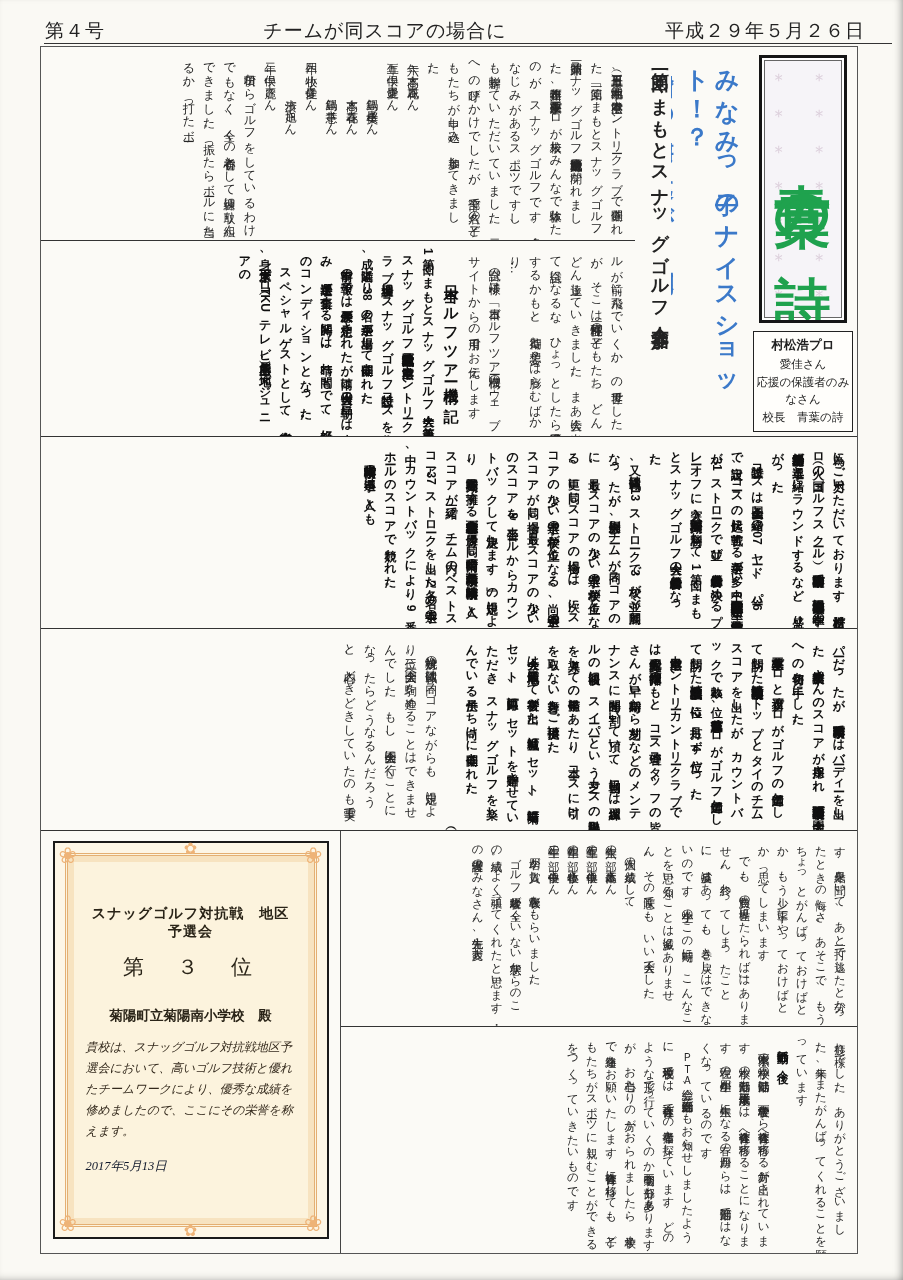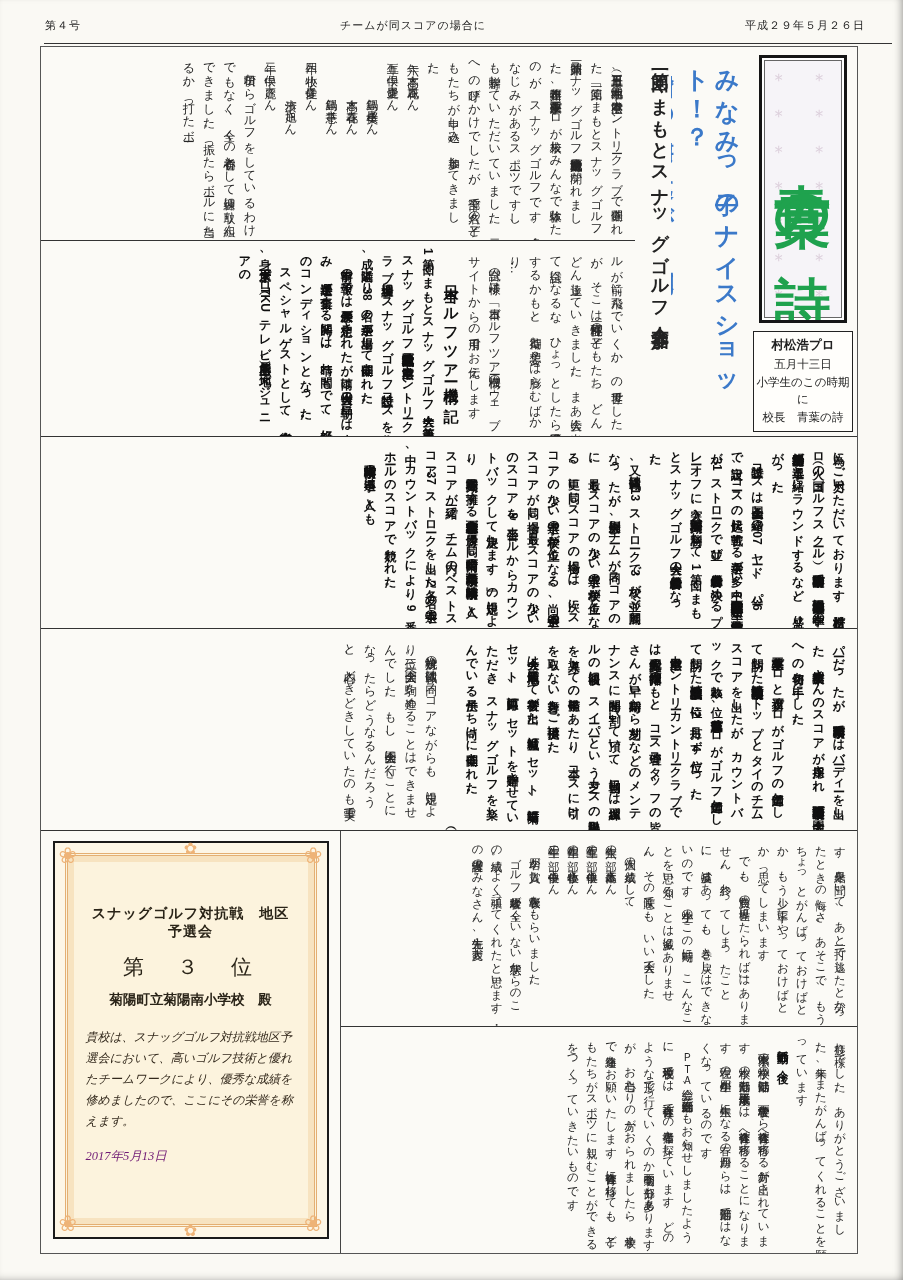--- a/index.html
+++ b/index.html
@@ -6,21 +6,21 @@
   .page{
     position:relative;width:903px;height:1280px;margin:0 auto;
     background:#faf9f4;color:#222;overflow:hidden;
     font-family:"Liberation Serif","DejaVu Serif",serif;
     box-shadow:inset -7px 0 9px -6px rgba(0,0,0,.38), inset 0 -6px 8px -6px rgba(0,0,0,.25);
   }
   
   .hdr{
     position:absolute;top:18px;left:45px;width:820px;
     display:flex;justify-content:space-between;align-items:flex-end;
-    font-size:11px;letter-spacing:1px;
+    font-size:19px;letter-spacing:1px;
   }
   .hdr-rule{position:absolute;top:43px;left:44px;width:848px;border-top:1.6px solid #333;}
   
   .frame{
     position:absolute;top:46px;left:40px;width:818px;height:1208px;
     border:1px solid #555;box-sizing:border-box;background:#fbfaf6;
     display:flex;flex-direction:column;
   }
   section{box-sizing:border-box;}
   
@@ -92,26 +92,26 @@
     text-align:center;overflow:hidden;
   }
   .orn{position:absolute;color:#eeb377;font-size:22px;line-height:1;z-index:2;}
   .orn.tl{top:2px;left:4px;} .orn.tr{top:2px;right:4px;}
   .orn.bl{bottom:2px;left:4px;} .orn.br{bottom:2px;right:4px;}
   .orn.mt{top:-2px;left:50%;transform:translateX(-50%);font-size:16px;}
   .orn.mb{bottom:-2px;left:50%;transform:translateX(-50%);font-size:16px;}
   .cert-title{font-size:26px;font-weight:800;letter-spacing:16px;margin-top:16px;color:#2a2418;}
   .cert-event{font-size:14px;font-weight:700;margin-top:29px;letter-spacing:1px;color:#2a2418;}
   .cert-rank{font-size:21px;font-weight:400;margin-top:12px;letter-spacing:6px;color:#2a2418;}
-  .cert-recipient{font-size:13.5px;font-weight:600;margin-top:10px;color:#2a2418;}
+  .cert-recipient{font-size:13.5px;font-weight:600;margin-top:26px;color:#2a2418;}
   .cert-body{
     font-size:12px;font-style:italic;text-align:left;line-height:1.75;
-    margin-top:18px;color:#33291c;
-  }
-  .cert-date{font-size:12.5px;font-style:italic;text-align:left;margin-top:16px;color:#701a75;}
+    margin-top:12px;color:#33291c;
+  }
+  .cert-date{font-size:12.5px;font-style:italic;text-align:left;margin-top:16px;color:#0f172a;}
 </style>
 </head>
 <body>
 
 <div class="page">
 
   <div class="hdr">
     <span>第４号</span>
     <span>チームが同スコアの場合に</span>
     <span>平成２９年５月２６日</span>
@@ -150,22 +150,22 @@
         <p>みなみっ子のナイスショット！？</p>
         <p>全国への切符は逃すが、大健闘！</p>
       </div>
       <aside class="masthead">
         <div class="title-box">
           <div class="pattern">＊ ＊ ＊ ＊ ＊ ＊ ＊ ＊ ＊ ＊ ＊ ＊ ＊ ＊ ＊ ＊ ＊ ＊ ＊ ＊ ＊ ＊ ＊ ＊ ＊ ＊ ＊ ＊ ＊ ＊</div>
           <div class="mh-title">青葉の詩</div>
         </div>
         <div class="info-box">
           <div class="yomi">村松浩プロ</div>
-          <div>五月十三日</div>
-          <div>小学生のこの時期に</div>
+          <div>愛佳さん</div>
+          <div>応援の保護者のみなさん</div>
           <div>校長　青葉の詩</div>
         </div>
       </aside>
     </section>
 
     <section class="vband region-b">
       <p class="gothic">為にご尽力いただいております、村松浩プロ（火の国ゴルフスクール）、菊陽南小学校出身で、現在熊本国府高等学校に在学中の　鍋島海良選手が選手と一緒にラウンドするなど、盛り上がった。</p>
       <p class="gothic">　特設コースは全国大会と一緒の507ヤード、パー36で設定、コースの起伏に苦戦する選手が多い中、大塚陽翔君（合志市立西合志南小学校6年生）と福本心君（熊本市立託麻西小学校6年生）が31ストロークで並び、総合優勝者を決めるプレーオフに突入、大塚陽翔君が勝利して、第1回くまもとスナッグゴルフ大会の総合優勝者となった。</p>
       <p class="gothic">　又、団体戦は113ストロークで3校が並ぶ展開となったが、大会規則、「チームが同スコアの場合に、最もスコアの少ない選手の学校が上位となる。更に同じスコアの場合には、次にスコアの少ない選手の学校が上位となる。尚、全選手のスコアが同じ場合、最もスコアの少ない選手のスコアを9番ホールからカウントバックして決定します。」の規定により、大塚陽翔君を擁する合志市立西合志南小学校が優勝、同じ菊陽町内の菊陽西小学校と菊陽南小学校は3人とスコアが一緒で、チーム内のベストスコア37ストロークを出した各2名の選手の中、カウントバックにより、9番ホールのスコアで競われた。</p>
       <p class="gothic">　菊陽南小学校の選手は2人とも</p>

